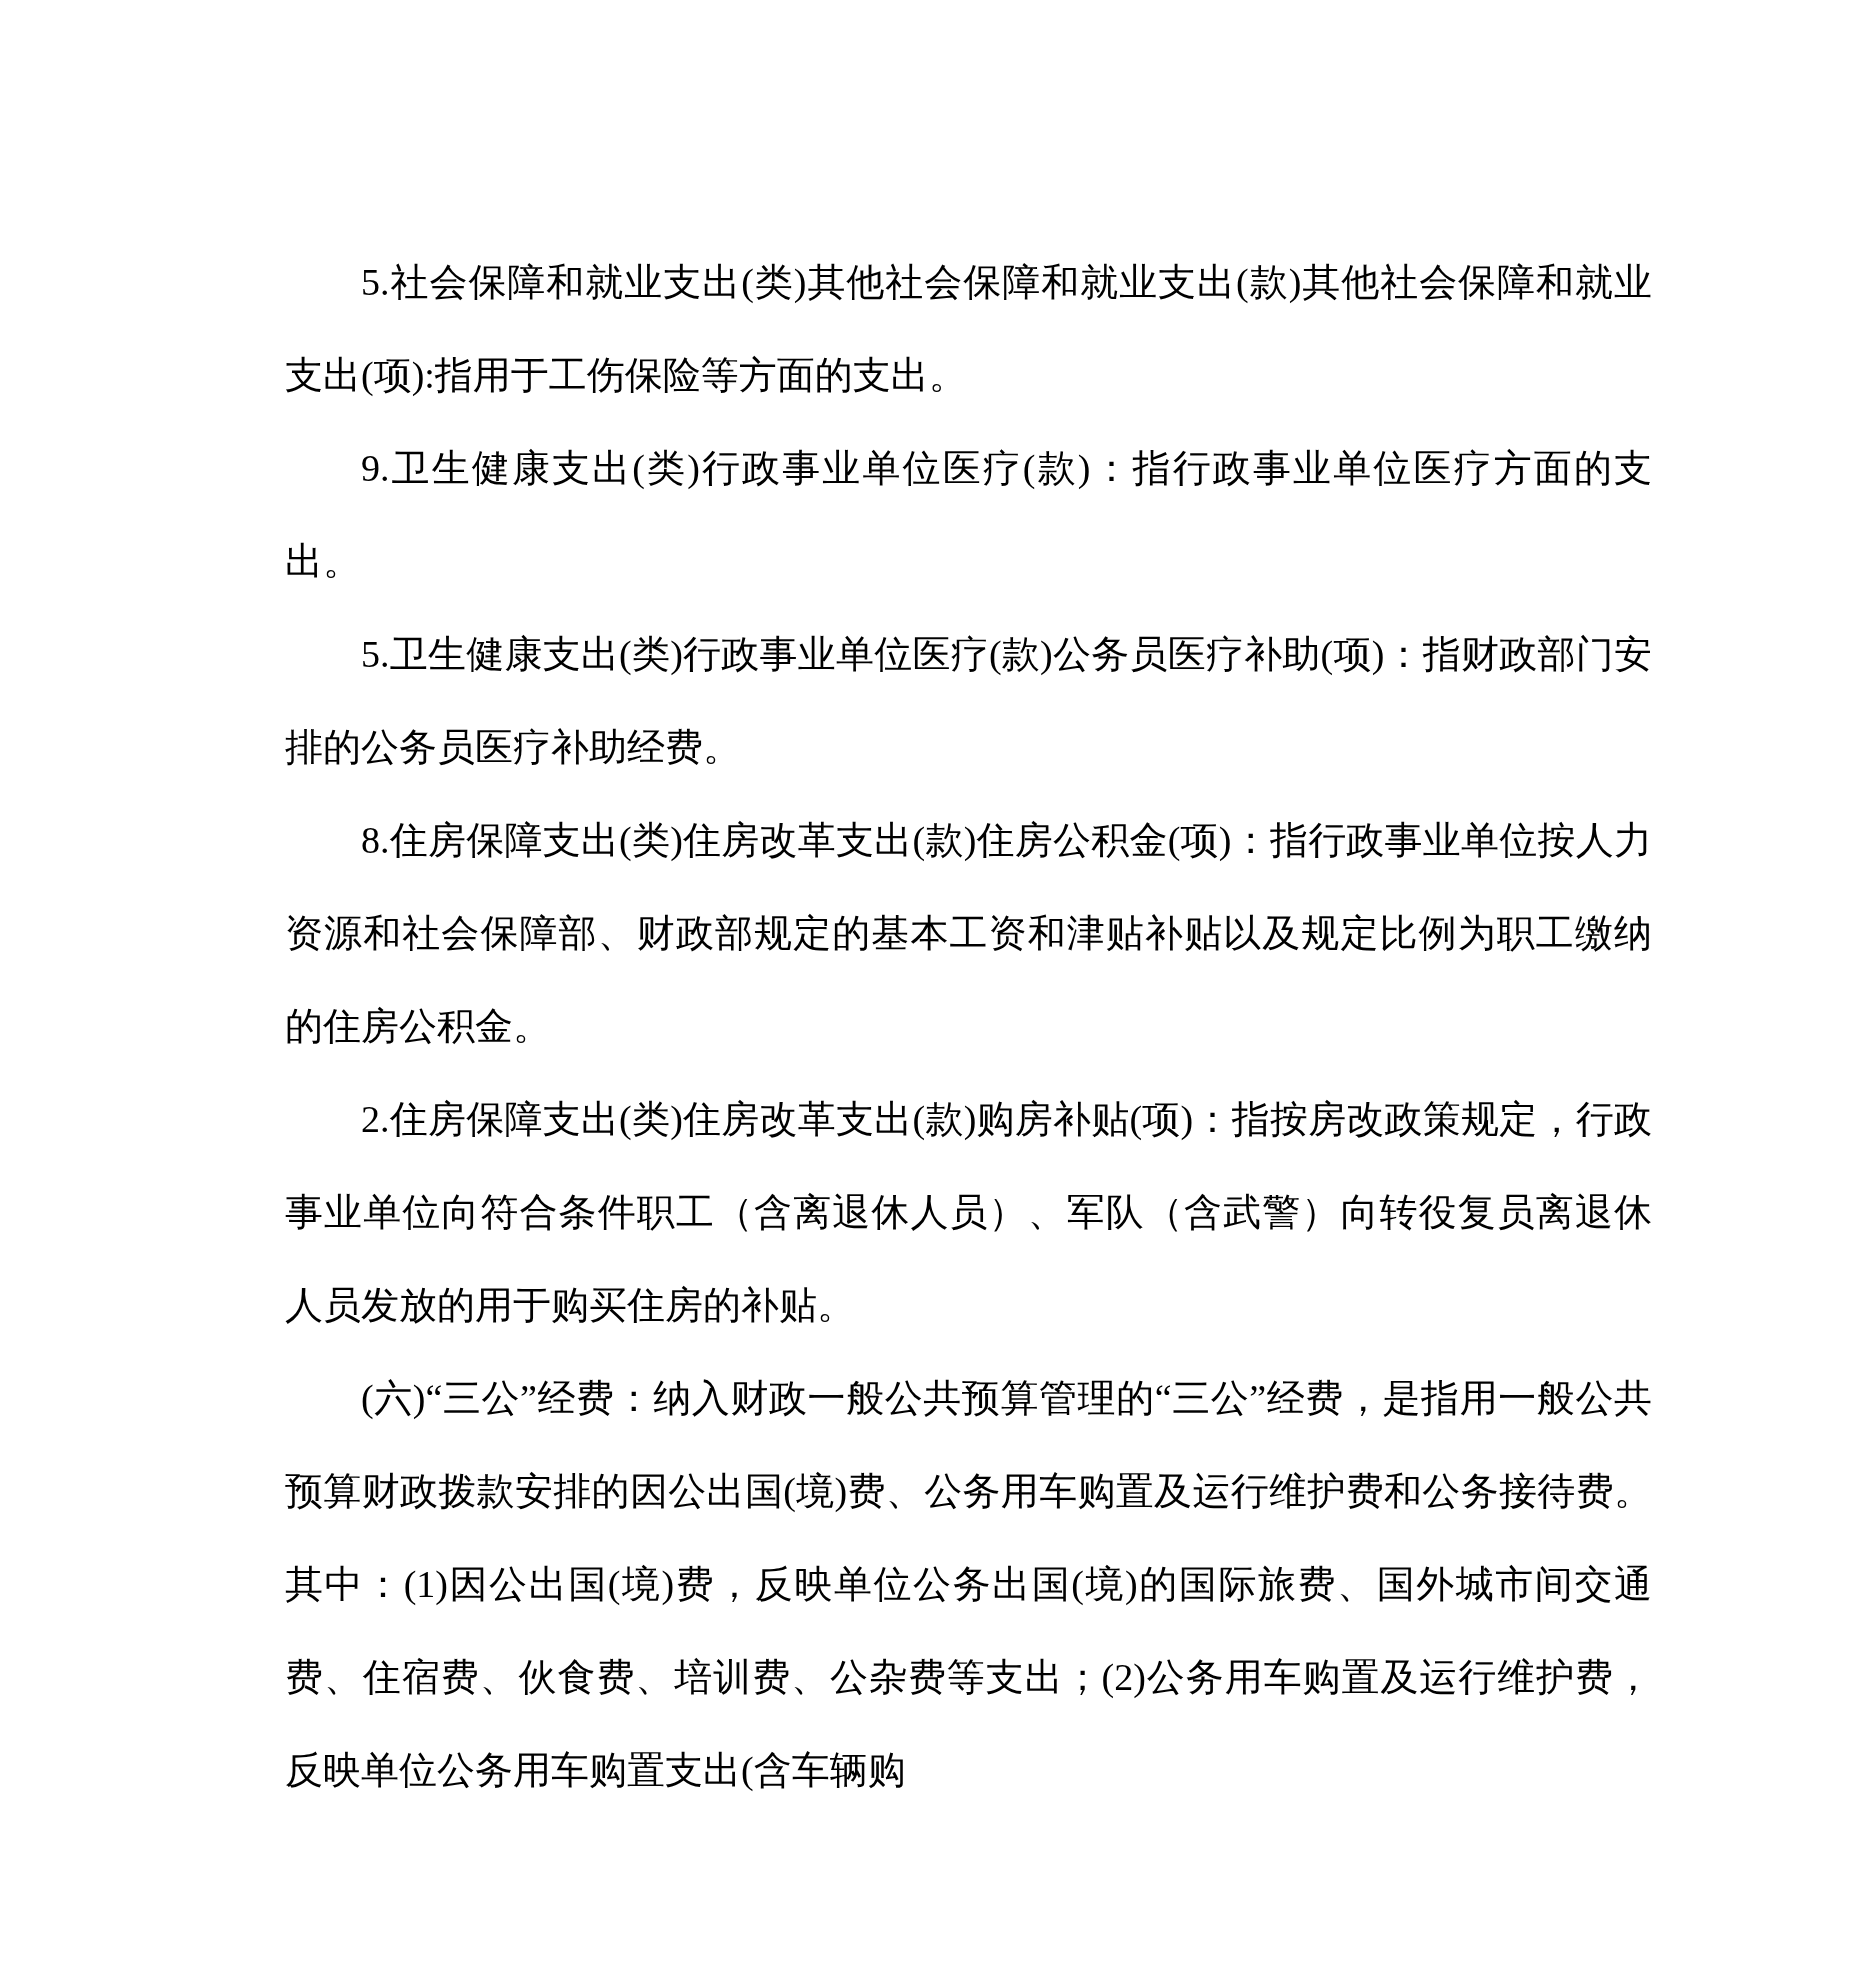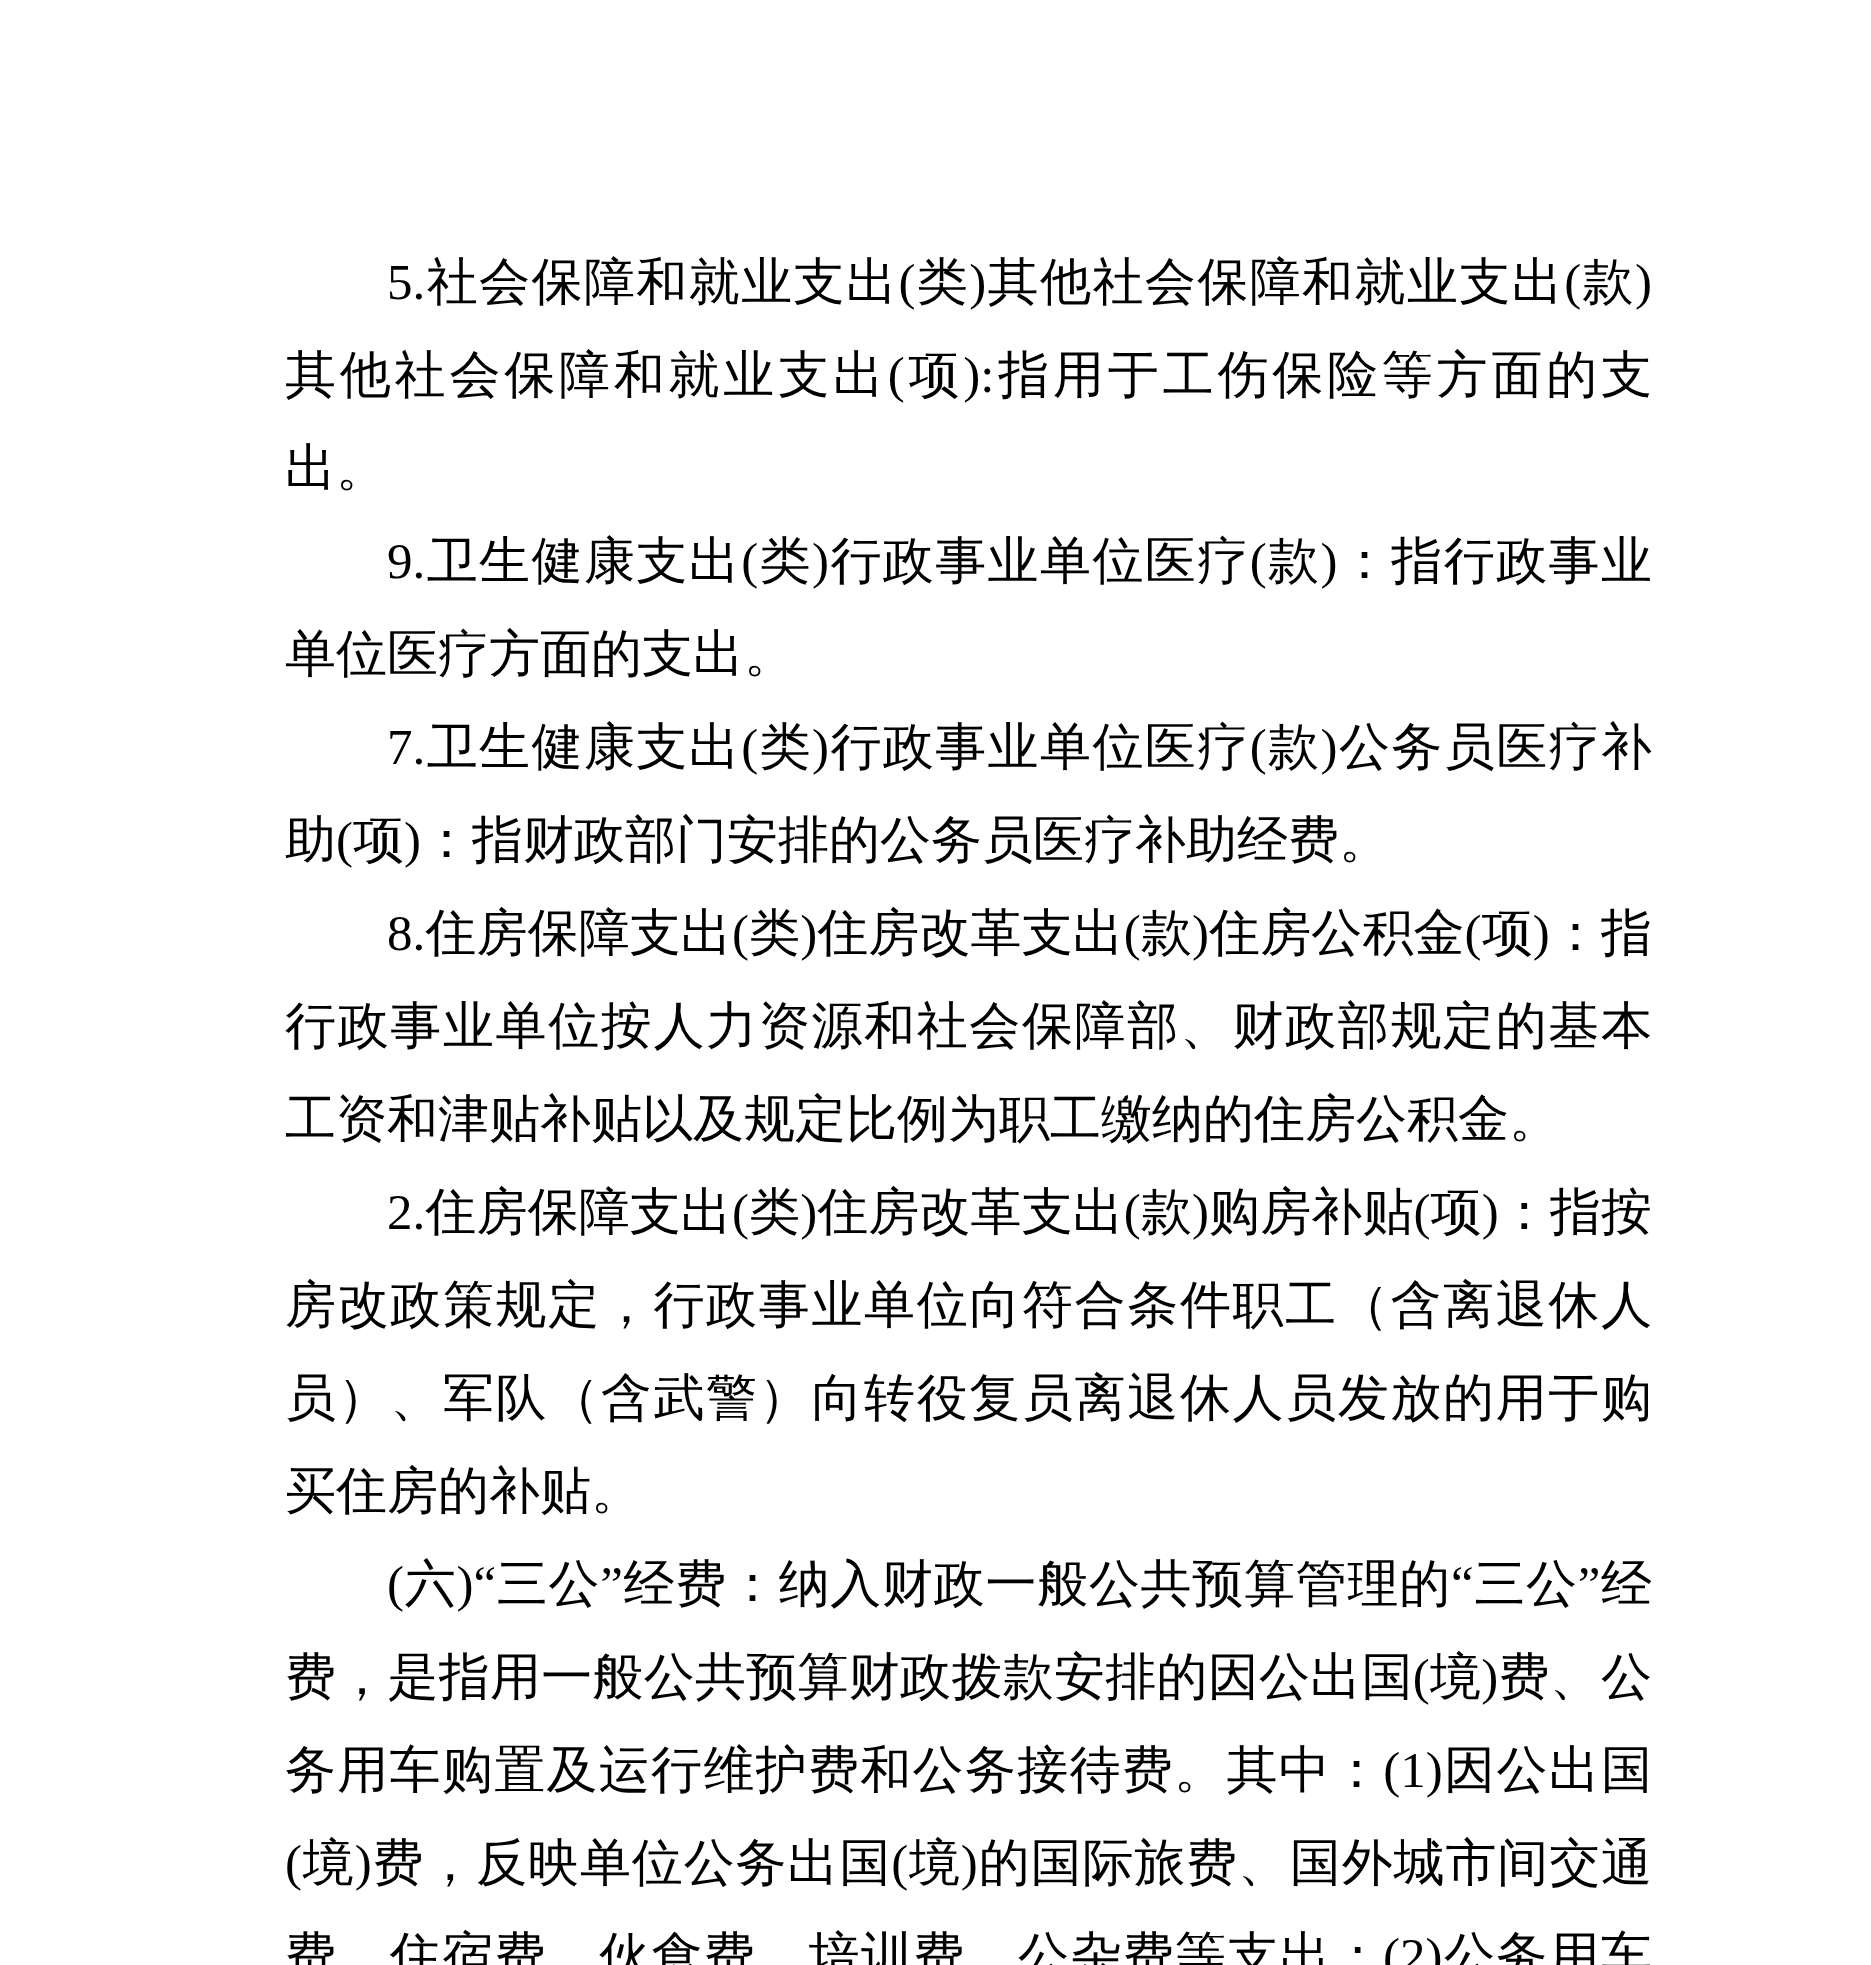--- a/index.html
+++ b/index.html
@@ -20,36 +20,36 @@
     box-sizing: border-box;
   }
   .content {
     box-sizing: border-box;
     padding: 236px 220px 0 285px;
   }
   .content p {
     margin: 0;
     padding: 0;
     font-family: "Liberation Serif", "DejaVu Serif", serif;
-    font-size: 51px;
+    font-size: 38px;
     line-height: 93px;
     color: #000000;
     text-align: justify;
     text-indent: 2em;
     word-break: normal;
     overflow-wrap: break-word;
   }
 </style>
 </head>
 <body>
 
 <div class="page">
   <div class="content">
 
   <p>5.社会保障和就业支出(类)其他社会保障和就业支出(款)其他社会保障和就业支出(项):指用于工伤保险等方面的支出。</p>
       <p>9.卫生健康支出(类)行政事业单位医疗(款)：指行政事业单位医疗方面的支出。</p>
-      <p>7.卫生健康支出(类)行政事业单位医疗(款)公务员医疗补助(项)：指财政部门安排的公务员医疗补助经费。</p>
+      <p>5.卫生健康支出(类)行政事业单位医疗(款)公务员医疗补助(项)：指财政部门安排的公务员医疗补助经费。</p>
       <p>8.住房保障支出(类)住房改革支出(款)住房公积金(项)：指行政事业单位按人力资源和社会保障部、财政部规定的基本工资和津贴补贴以及规定比例为职工缴纳的住房公积金。</p>
       <p>2.住房保障支出(类)住房改革支出(款)购房补贴(项)：指按房改政策规定，行政事业单位向符合条件职工（含离退休人员）、军队（含武警）向转役复员离退休人员发放的用于购买住房的补贴。</p>
       <p>(六)“三公”经费：纳入财政一般公共预算管理的“三公”经费，是指用一般公共预算财政拨款安排的因公出国(境)费、公务用车购置及运行维护费和公务接待费。其中：(1)因公出国(境)费，反映单位公务出国(境)的国际旅费、国外城市间交通费、住宿费、伙食费、培训费、公杂费等支出；(2)公务用车购置及运行维护费，反映单位公务用车购置支出(含车辆购</p>
     </div>
 </div>
 
 
 </body></html>

